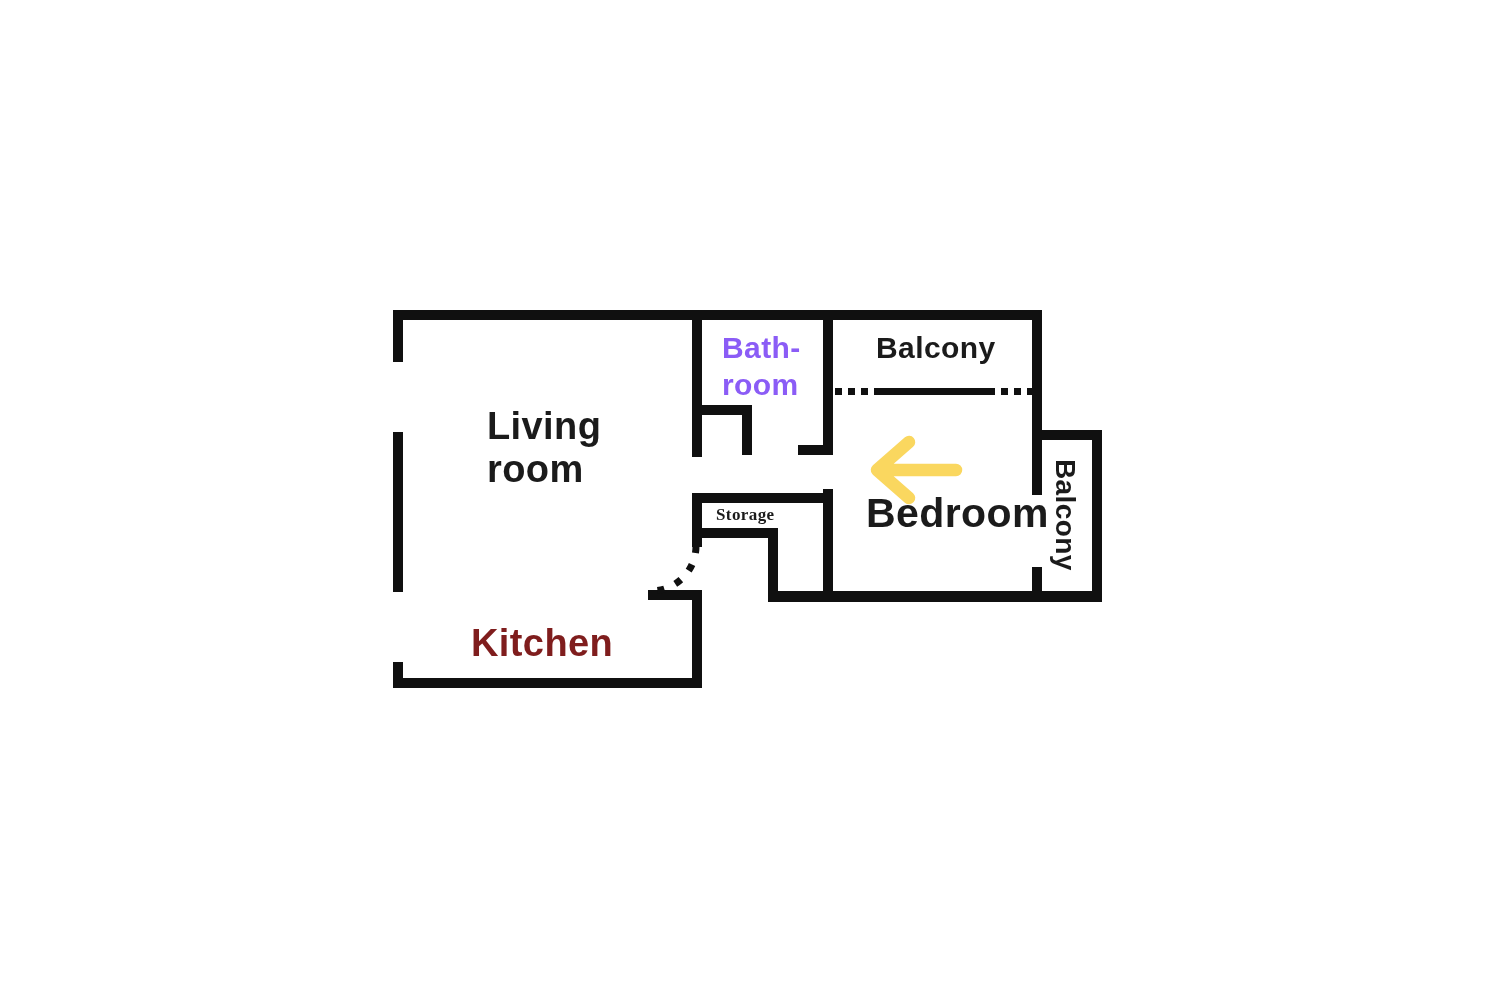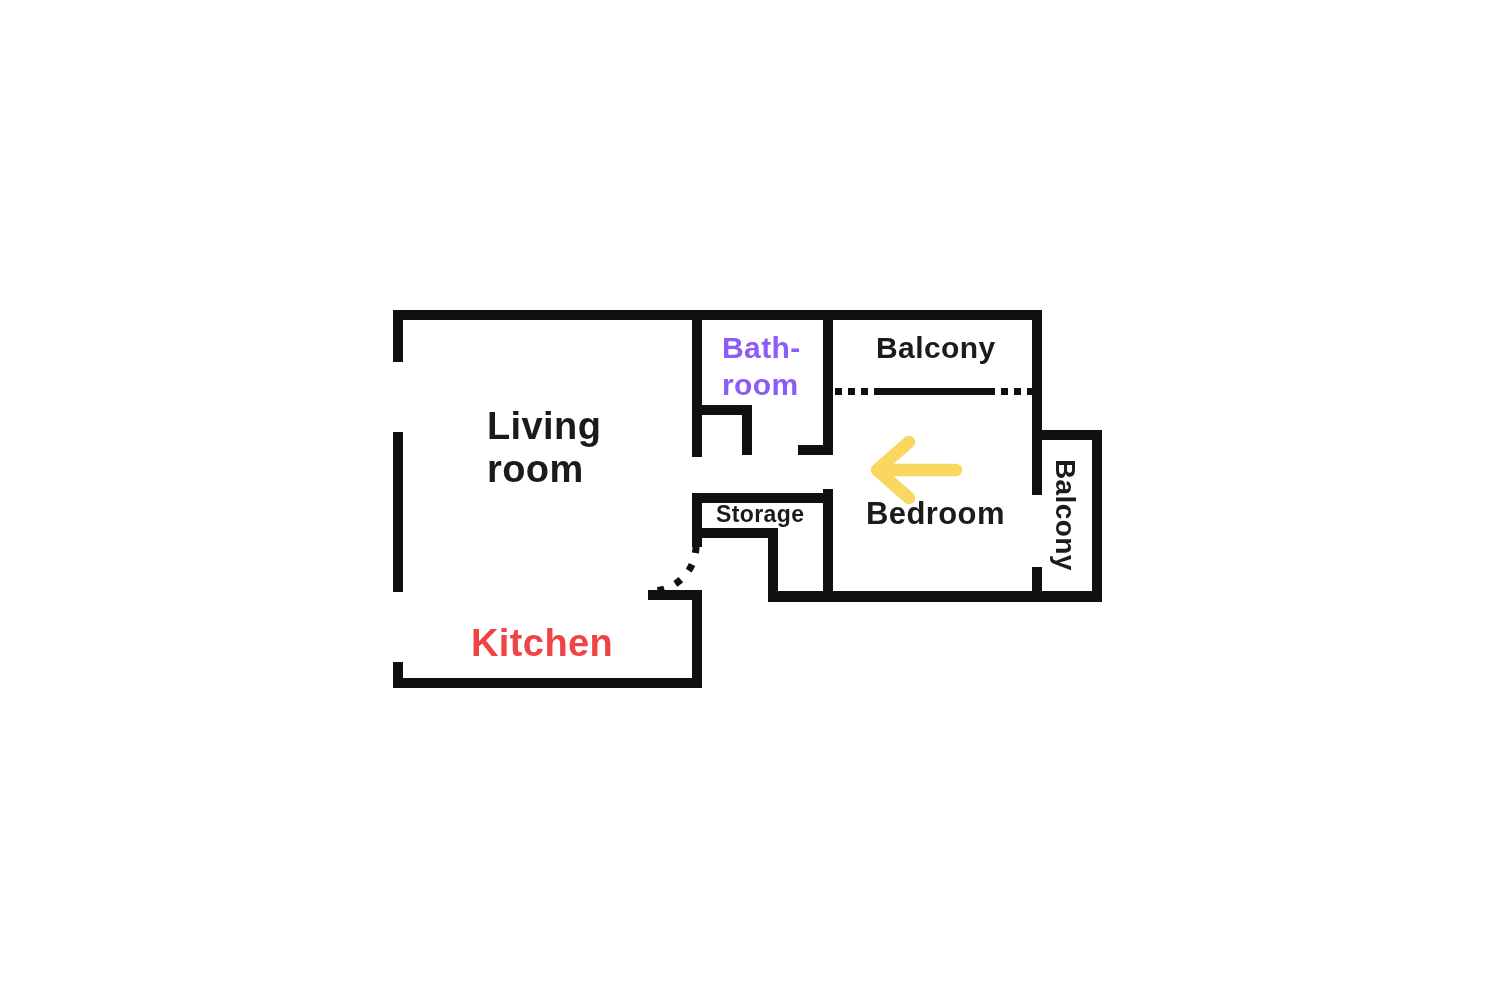--- a/index.html
+++ b/index.html
@@ -11,22 +11,22 @@
   .partition{position:absolute;}
   .svg-layer{position:absolute;left:0;top:0;width:1500px;height:1000px;}
   .label{
     position:absolute;color:#1b1b1b;font-weight:700;white-space:nowrap;
     letter-spacing:0.4px;
   }
   .label-living{left:487px;top:405px;font-size:38px;line-height:43px;}
   .label-kitchen{left:471px;top:624px;font-size:38px;line-height:38px;}
   .label-bath{left:722px;top:329px;font-size:30px;line-height:37px;}
   .label-dressing{left:876px;top:333px;font-size:30px;line-height:30px;}
-  .label-storage{left:716px;top:503px;font-size:23px;line-height:23px;}
-  .label-bedroom{left:866px;top:497px;font-size:31px;line-height:33px;}
+  .label-storage{left:716px;top:503px;font-size:17px;line-height:23px;font-family:Liberation Serif, serif;}
+  .label-bedroom{left:866px;top:497px;font-size:41px;line-height:33px;}
   .label-balcony{
     left:1050px;top:459px;font-size:28px;line-height:31px;
     writing-mode:vertical-rl;text-orientation:mixed;
   }
 </style>
 </head>
 <body>
 
 <div class="canvas" style="background: rgb(255, 255, 255);">
 
@@ -61,21 +61,21 @@
   <svg class="svg-layer" viewBox="0 0 1500 1000" xmlns="http://www.w3.org/2000/svg">
     <path id="door-arc" fill="none" stroke="#101010" stroke-width="7" stroke-dasharray="7 12" d="M 696 546 A 45 45 0 0 1 651 591"></path>
     <path id="arrow-path" fill="none" stroke="#FAD75F" stroke-width="12.5" stroke-linecap="round" stroke-linejoin="round" d="M 956 470 L 881 470 M 909 442 L 877 470 L 909 498"></path>
   </svg>
 
   <div class="label label-living" style="color: rgb(27, 27, 27);">
     <div>Living</div>
     <div>room</div>
   </div>
 
-  <div class="label label-kitchen" style="color: #ef4444;">Kitchen</div>
+  <div class="label label-kitchen" style="color: #7f1d1d;">Kitchen</div>
 
   <div class="label label-bath" style="color: #8b5cf6;">
     <div>Bath-</div>
     <div>room</div>
   </div>
 
   <div class="label label-dressing" style="color: rgb(27, 27, 27);">Balcony</div>
 
   <div class="label label-storage" style="color: rgb(27, 27, 27);">Storage</div>
 

